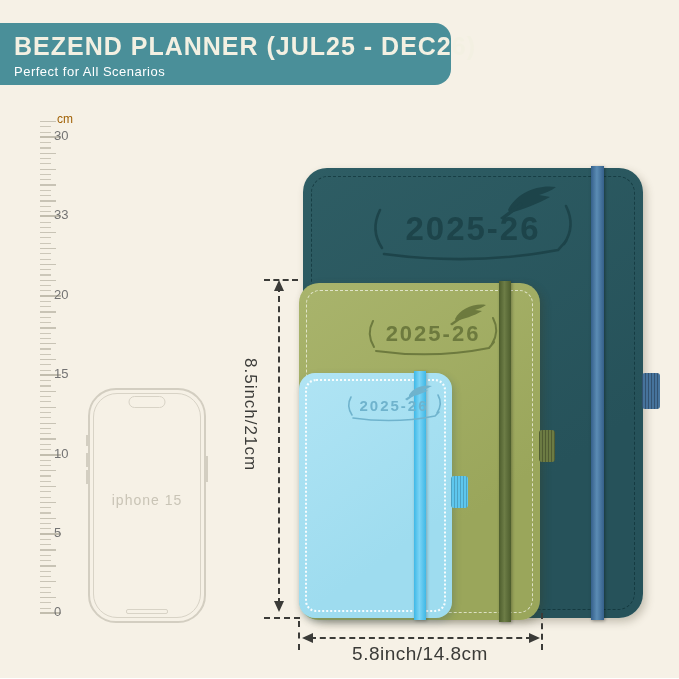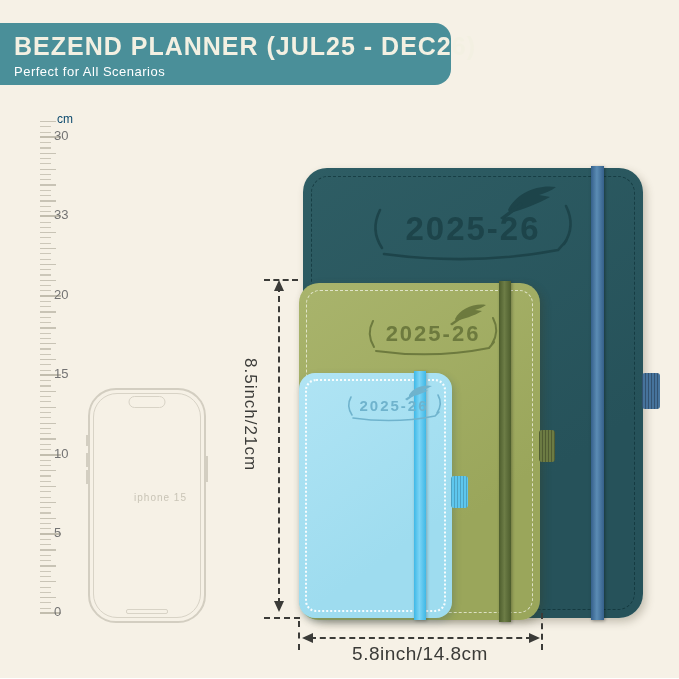--- a/index.html
+++ b/index.html
@@ -15,30 +15,30 @@
   
   .info{position:absolute;left:305px;top:106px;color:#3c3b36;font-size:19px;line-height:27px;letter-spacing:.3px;}
 
   
   .ruler-minor{position:absolute;left:40px;top:121px;width:11px;height:496px;
     background:repeating-linear-gradient(to bottom,#ccc7b9 0 1.1px,transparent 1.1px 5.29px);}
   .ruler-cm{position:absolute;left:40px;top:121px;width:16px;height:496px;
     background:repeating-linear-gradient(to bottom,#c8c3b5 0 1.2px,transparent 1.2px 15.87px);}
   .ruler-long{position:absolute;left:40px;width:21px;height:2px;background:#c2bdae;}
   .ruler-label{position:absolute;left:54px;font-size:13px;color:#737373;}
-  .ruler-unit{position:absolute;left:57px;top:112px;font-size:12px;color:#0c4a6e;}
+  .ruler-unit{position:absolute;left:57px;top:112px;font-size:12px;color:#a16207;}
 
   
   .phone{position:absolute;left:88px;top:388px;width:114px;height:231px;
          border:2px solid #d3cec1;border-radius:28px;}
   .phone-screen{position:absolute;inset:3px;border:1px solid #d8d3c6;border-radius:24px;}
   .phone-island{position:absolute;left:50%;top:6px;transform:translateX(-50%);
                 width:35px;height:10px;border:1px solid #d8d3c6;border-radius:6px;}
-  .phone-label{position:absolute;left:0;right:17px;top:102px;text-align:right;
-               font-size:10px;color:#c9c4b6;letter-spacing:1px;}
+  .phone-label{position:absolute;left:0;right:0;top:102px;text-align:center;
+               font-size:14px;color:#c9c4b6;letter-spacing:1px;}
   .phone-homebar{position:absolute;left:50%;bottom:7px;transform:translateX(-50%);
                  width:40px;height:3px;border:1px solid #d8d3c6;border-radius:2px;}
   .nub{position:absolute;width:2px;background:#d3cec1;}
 
   
   .planner{position:absolute;box-sizing:border-box;}
   .stitch{position:absolute;pointer-events:none;}
   .band{position:absolute;}
   .loop{position:absolute;border-radius:3px;}
   .emboss{position:absolute;}

